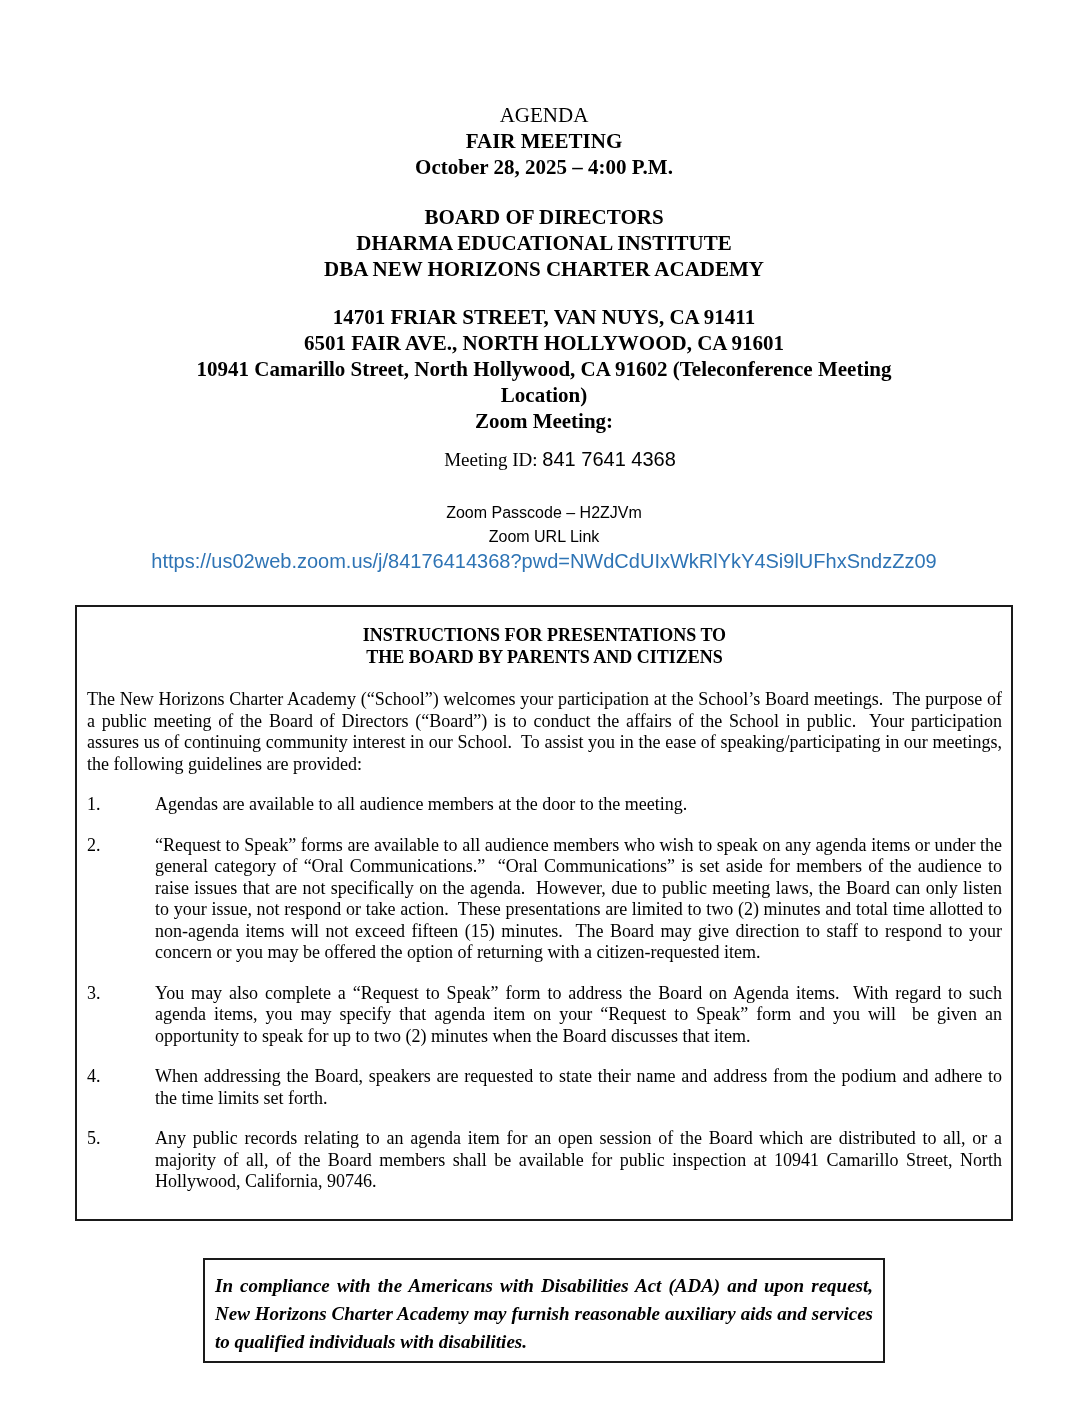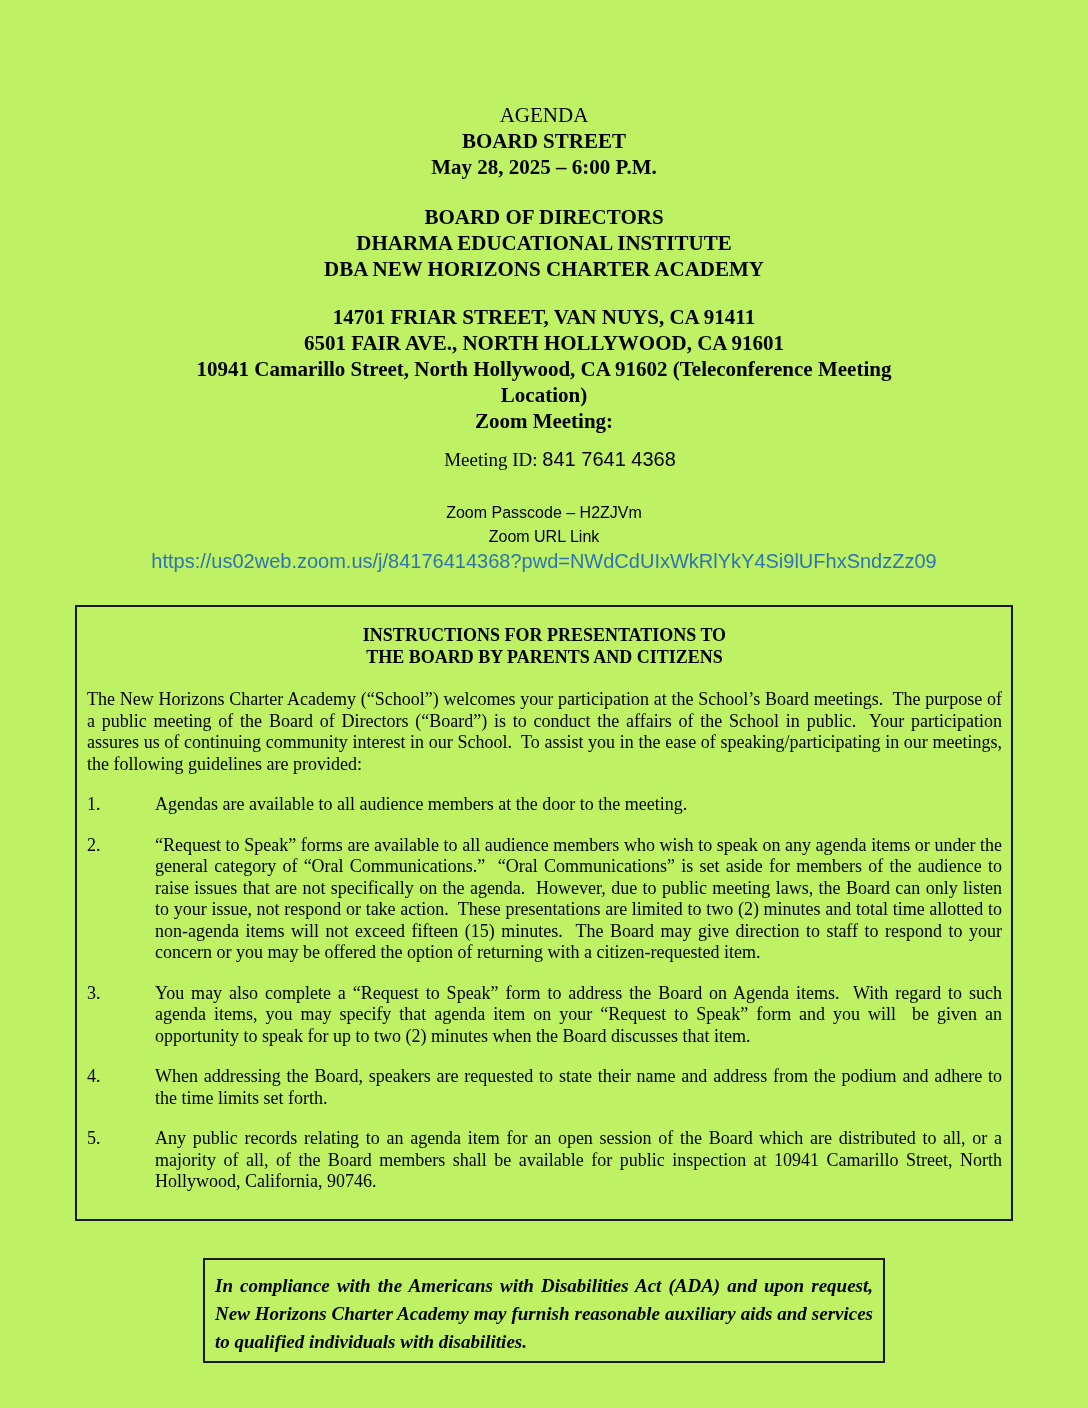--- a/index.html
+++ b/index.html
@@ -1,20 +1,20 @@
 <!DOCTYPE html>
 <html><head>
 <meta charset="utf-8">
 <style>
   html,body { margin:0; padding:0; background:#e8e8e8; }
   .page {
     position:relative;
     width:1088px; height:1408px;
     margin:0 auto;
-    background:#bef264;
+    background:#ffffff;
     color:#000000;
     font-family:"Liberation Serif","DejaVu Serif",serif;
     overflow:hidden;
   }
   .doc-header { padding-top:102px; text-align:center; font-size:21px; line-height:26px; }
   .bold { font-weight:bold; }
   .spacer-24 { height:24px; }
   .spacer-22 { height:22px; }
   .spacer-12 { height:12px; }
   .spacer-28 { height:28px; }
@@ -52,22 +52,22 @@
     text-align:justify;
   }
 </style>
 </head>
 <body>
 
 <div class="page">
 
   <div class="doc-header">
     <div>AGENDA</div>
-    <div class="bold">BOARD STREET</div>
-    <div class="bold">May 28, 2025 – 6:00 P.M.</div>
+    <div class="bold">FAIR MEETING</div>
+    <div class="bold">October 28, 2025 – 4:00 P.M.</div>
 
     <div class="spacer-24"></div>
 
     <div class="bold">BOARD OF DIRECTORS</div>
     <div class="bold">DHARMA EDUCATIONAL INSTITUTE</div>
     <div class="bold">DBA NEW HORIZONS CHARTER ACADEMY</div>
 
     <div class="spacer-22"></div>
 
     <div class="bold">14701 FRIAR STREET, VAN NUYS, CA 91411</div>

